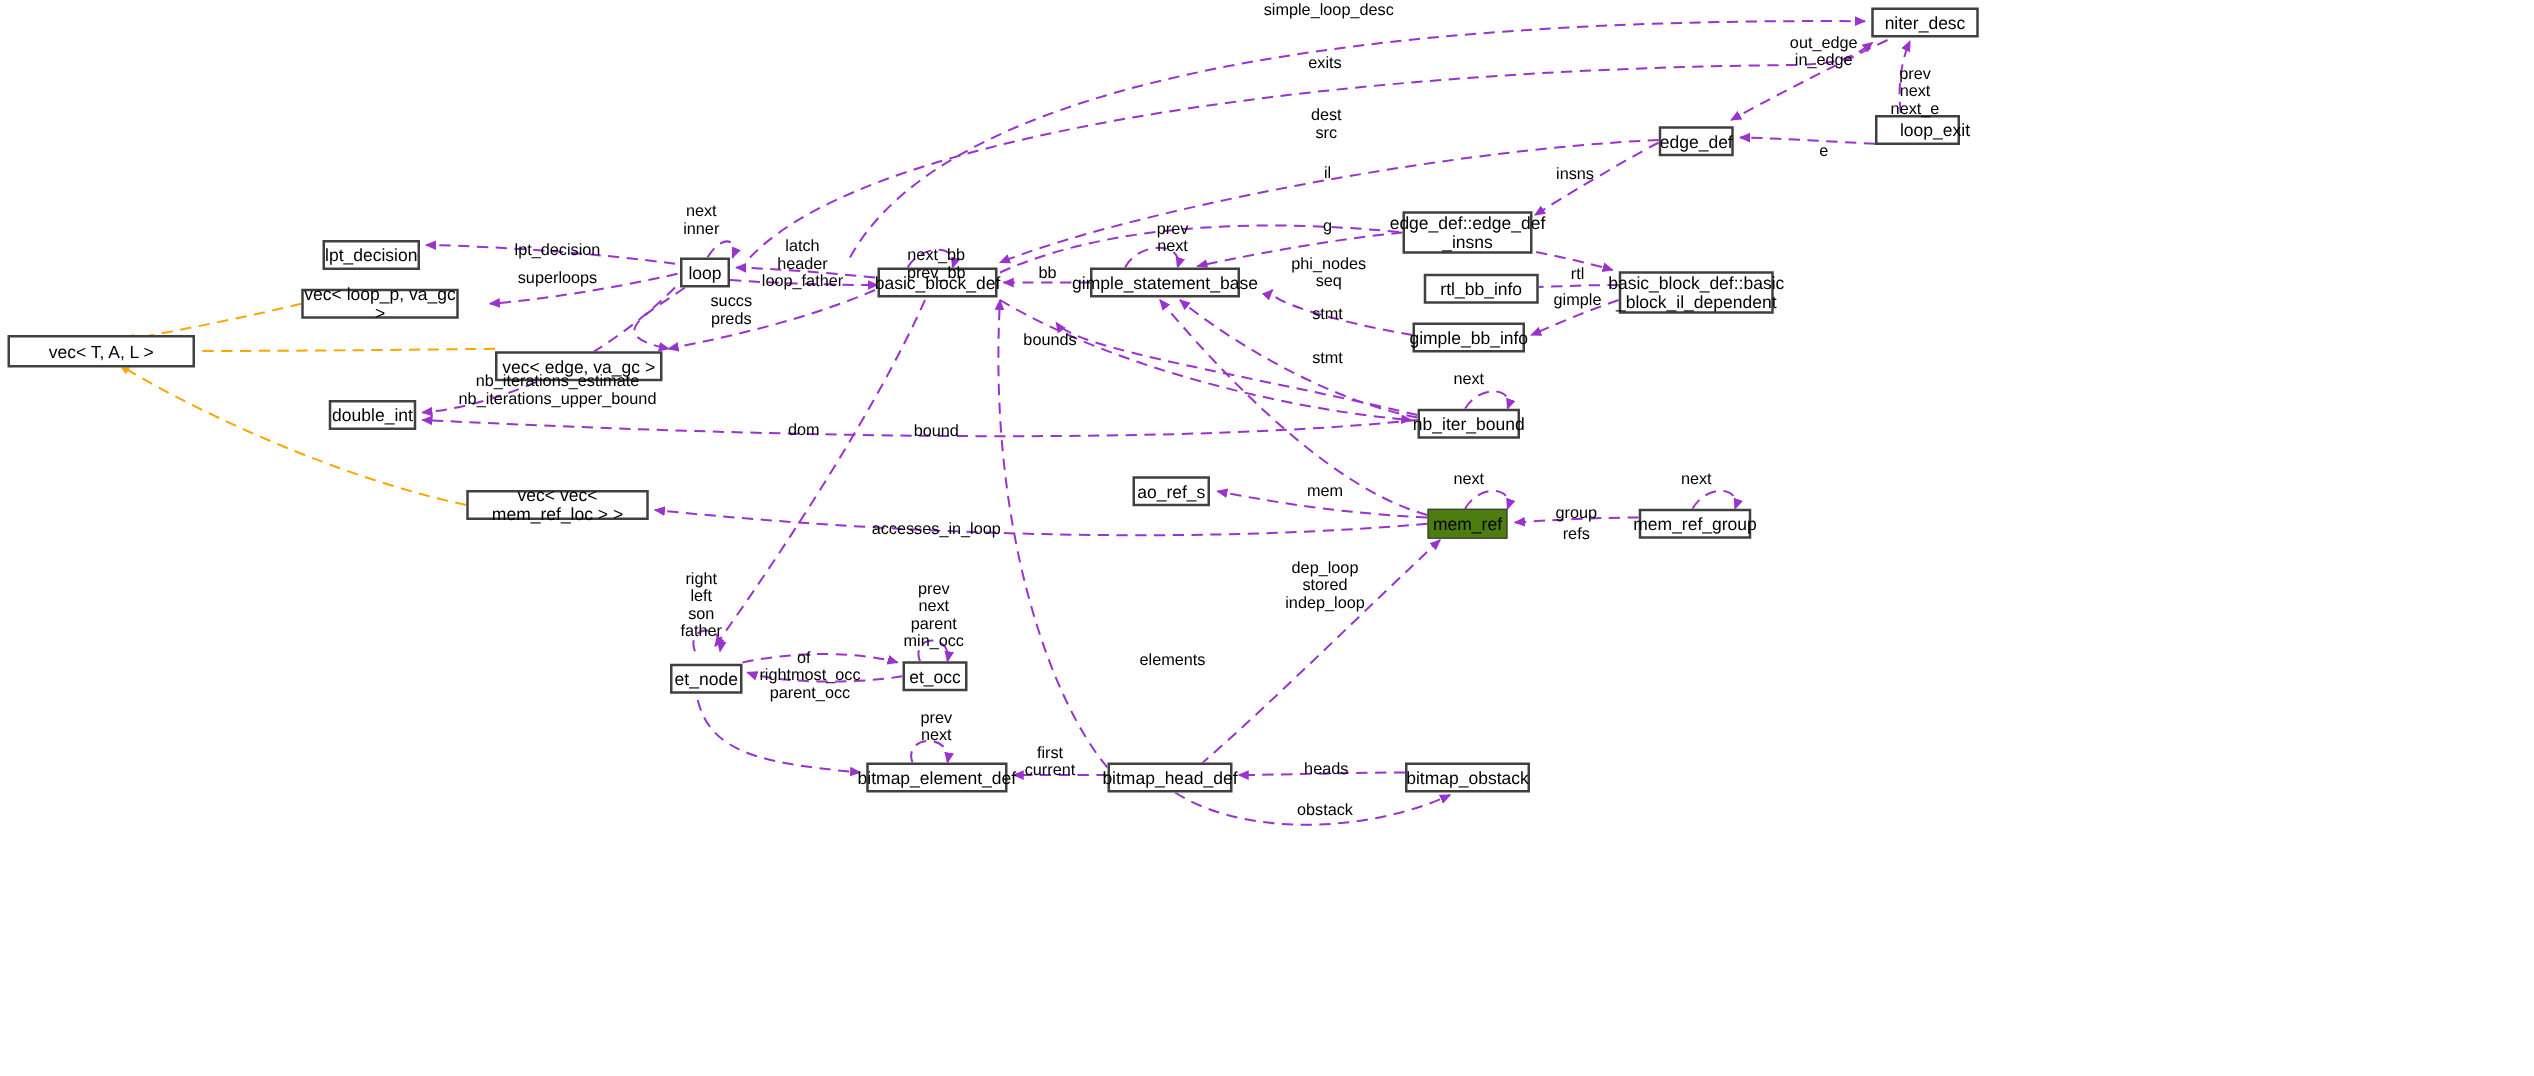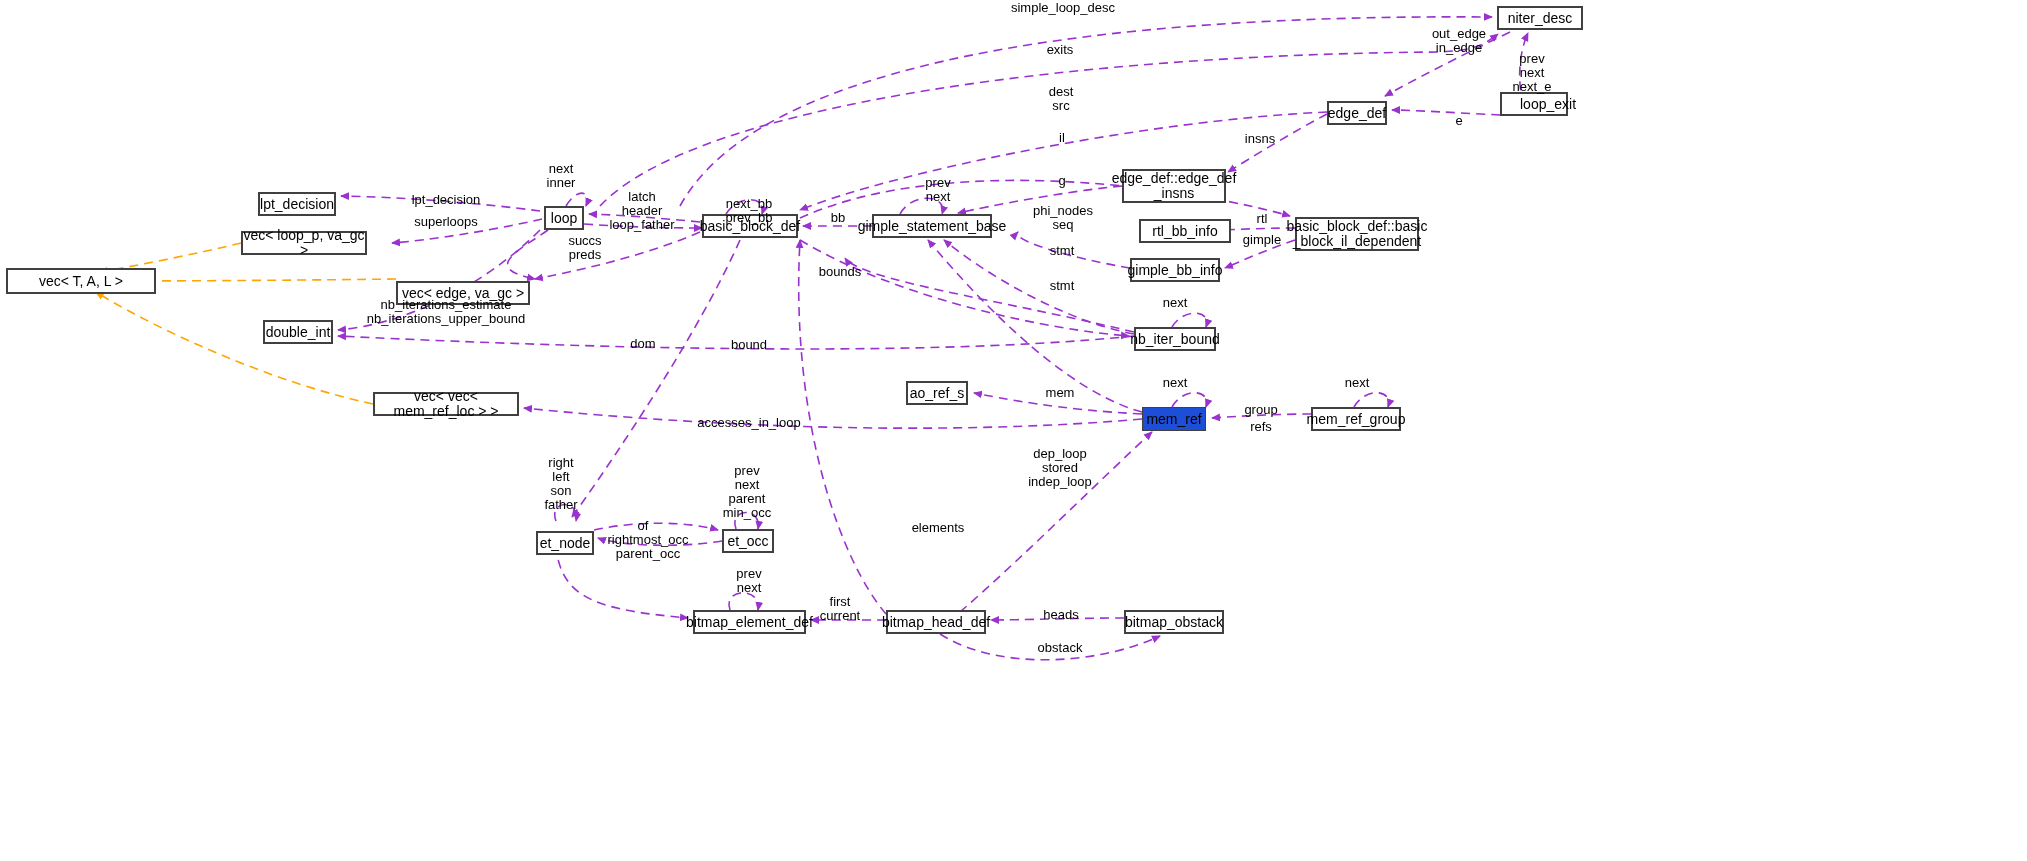--- a/index.html
+++ b/index.html
@@ -21,21 +21,21 @@
     font-size:14px;
     line-height:15px;
     display:flex;
     align-items:center;
     justify-content:center;
     text-align:center;
     white-space:pre-line;
     letter-spacing:0px;
   }
   .node.thick{border:2px solid #404040;}
-  .node.current{background:#1d4ed8;border:1px solid #404040;}
+  .node.current{background:#4d7c0f;border:1px solid #404040;}
   .elabel{
     position:absolute;
     font-size:13px;
     line-height:14px;
     color:#000000;
     white-space:pre-line;
     text-align:center;
     transform:translateX(-50%);
   }
 </style>

